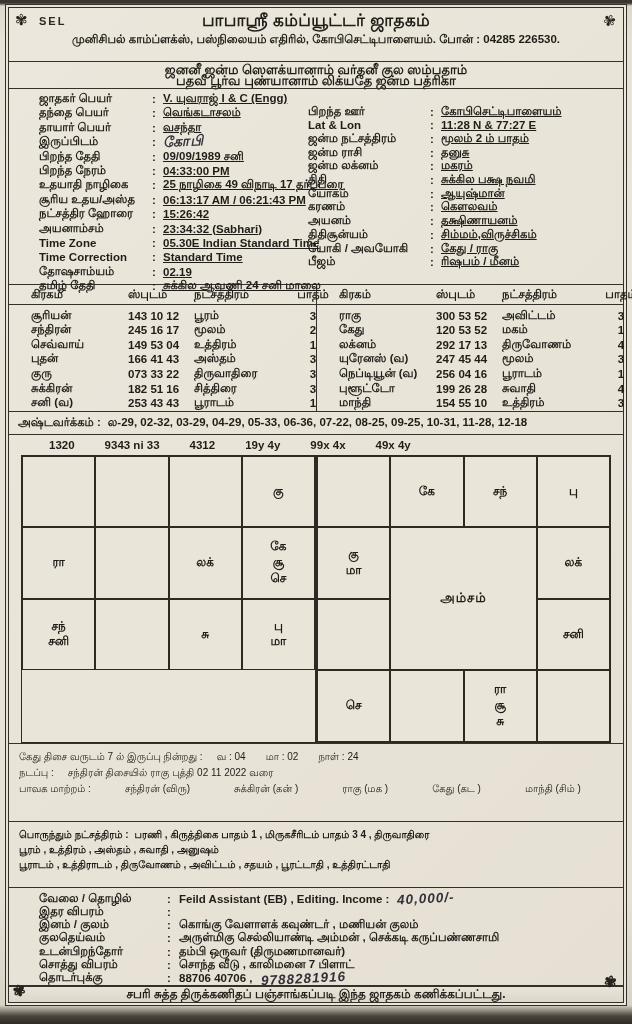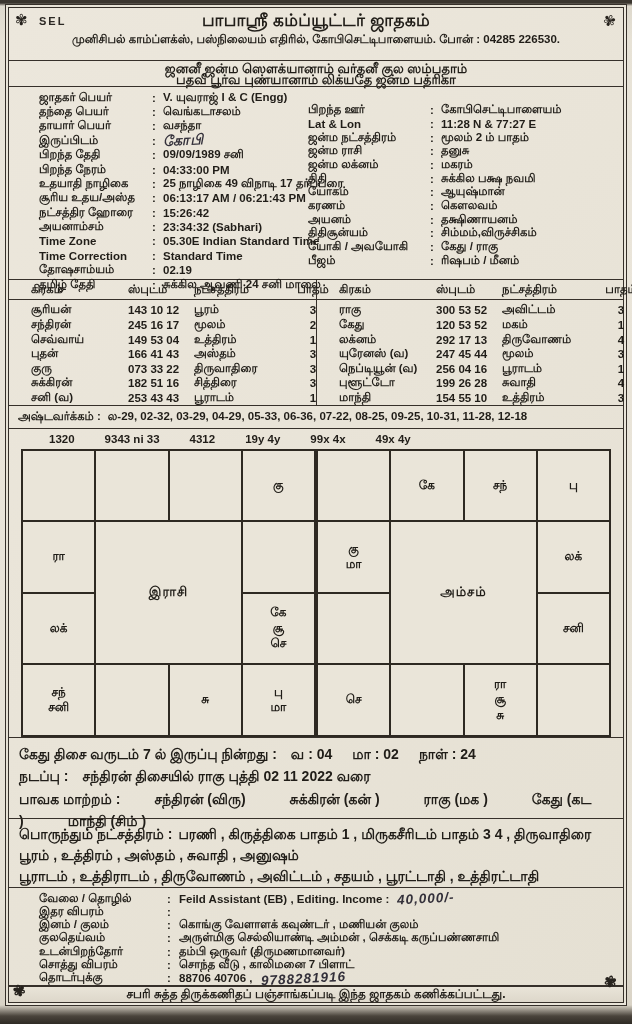--- a/index.html
+++ b/index.html
@@ -16,47 +16,47 @@
   
   .details{border-top:1.5px solid #36302a;height:204px;position:relative;font-size:11.5px;font-weight:bold;}
   .dcol{position:absolute;top:3px;}
   .dcol.left{left:30px;z-index:2;}
   .dcol.right{left:299px;top:16px;}
   .drow{display:flex;align-items:center;height:14.4px;white-space:nowrap;}
   .dcol.right .drow{height:13.7px;}
   .dlab{width:113px;flex:none;}
   .dcol.right .dlab{width:122px;}
   .dcolon{width:11px;flex:none;}
-  .dval{white-space:nowrap;}
+  .dval{white-space:nowrap;text-decoration:underline;}
   .hand{display:inline-block;font-style:italic;font-weight:bold;color:#33303a;transform:rotate(-3deg);font-size:14px;letter-spacing:1px;}
   
   .planets{border-top:1.5px solid #36302a;height:128px;display:flex;}
   .phalf{width:50%;padding-top:1px;}
   .phalf.rt{border-left:1.5px solid #36302a;}
   .prow{display:grid;grid-template-columns:97px 66px 102px 34px;padding-left:22px;height:14.6px;align-items:center;font-size:11.5px;font-weight:bold;white-space:nowrap;}
   .prow .pt{text-align:center;}
   .phead{height:18px;border-bottom:1.4px solid #36302a;margin-bottom:3px;}
   
   .ashta{border-top:1.5px solid #36302a;height:23px;display:flex;align-items:center;padding-left:9px;font-size:11.5px;font-weight:bold;white-space:nowrap;}
   .ashta .al{margin-right:7px;}
   
   .chartsec{border-top:1.5px solid #36302a;height:311px;padding-top:2px;}
   .cnote{display:flex;margin-left:40px;height:17px;align-items:center;font-size:11.5px;font-weight:bold;}
   .cnote .gap-item{margin-right:30px;}
   .charts{display:flex;justify-content:space-between;padding:0 12px;margin-top:1px;}
   .chart{width:293px;height:286px;display:grid;grid-template-columns:repeat(4,1fr);grid-template-rows:repeat(4,1fr);border:1.6px solid #2e2922;background:#eae5d9;}
   .cell{border:0.9px solid #2e2922;display:flex;align-items:center;justify-content:center;text-align:center;white-space:pre-line;font-size:12px;font-weight:bold;line-height:1.3;}
   .ccenter{grid-area:2/2/4/4;border:0.9px solid #2e2922;display:flex;align-items:center;justify-content:center;font-size:13px;font-weight:bold;letter-spacing:1px;}
   
-  .dasa{border-top:1.5px solid #36302a;height:75px;padding:5px 10px 0;font-size:14px;font-weight:bold;line-height:1.6;}
+  .dasa{border-top:1.5px solid #36302a;height:75px;padding:5px 10px 0;font-size:10px;font-weight:normal;line-height:1.6;}
   .dasa .lab{margin-right:14px;}
   .l1 .gap-item{margin-right:20px;}
   .l3 .gap-item{margin-right:24px;margin-left:20px;}
   
-  .porutham{border-top:1.5px solid #36302a;height:63px;padding:5px 10px 0;font-size:14px;font-weight:bold;line-height:1.5;}
+  .porutham{border-top:1.5px solid #36302a;height:63px;padding:5px 10px 0;font-size:10px;font-weight:bold;line-height:1.5;}
   .porutham .lab{margin-right:6px;}
   
   .personal{border-top:1.5px solid #36302a;height:97px;padding-top:4px;font-size:11.5px;font-weight:bold;}
   .perrow{display:flex;align-items:center;height:13.3px;padding-left:30px;white-space:nowrap;}
   .perrow .plab{width:128px;flex:none;}
   .perrow .pcolon{width:12px;flex:none;}
   .perrow .hand{margin-left:8px;font-size:13.5px;}
   
   .footer{border-top:2px solid #36302a;flex:1;display:flex;align-items:center;justify-content:center;font-size:12px;font-weight:bold;position:relative;background:linear-gradient(180deg,#e9e4d8,#ddd7ca);}
 </style>
@@ -386,21 +386,20 @@
       <div class="cnote">
           <span class="gap-item">1320</span>
           <span class="gap-item">9343 ni 33</span>
           <span class="gap-item">4312</span>
           <span class="gap-item">19y 4y</span>
           <span class="gap-item">99x 4x</span>
           <span class="gap-item">49x 4y</span>
         </div>
       <div class="charts">
         <div class="chart">
-          <div class="ccenter">இராசி</div>
 
             <div class="cell"></div>
 
             <div class="cell"></div>
 
             <div class="cell"></div>
 
             <div class="cell">கு</div>
 
             <div class="cell">ரா</div>

